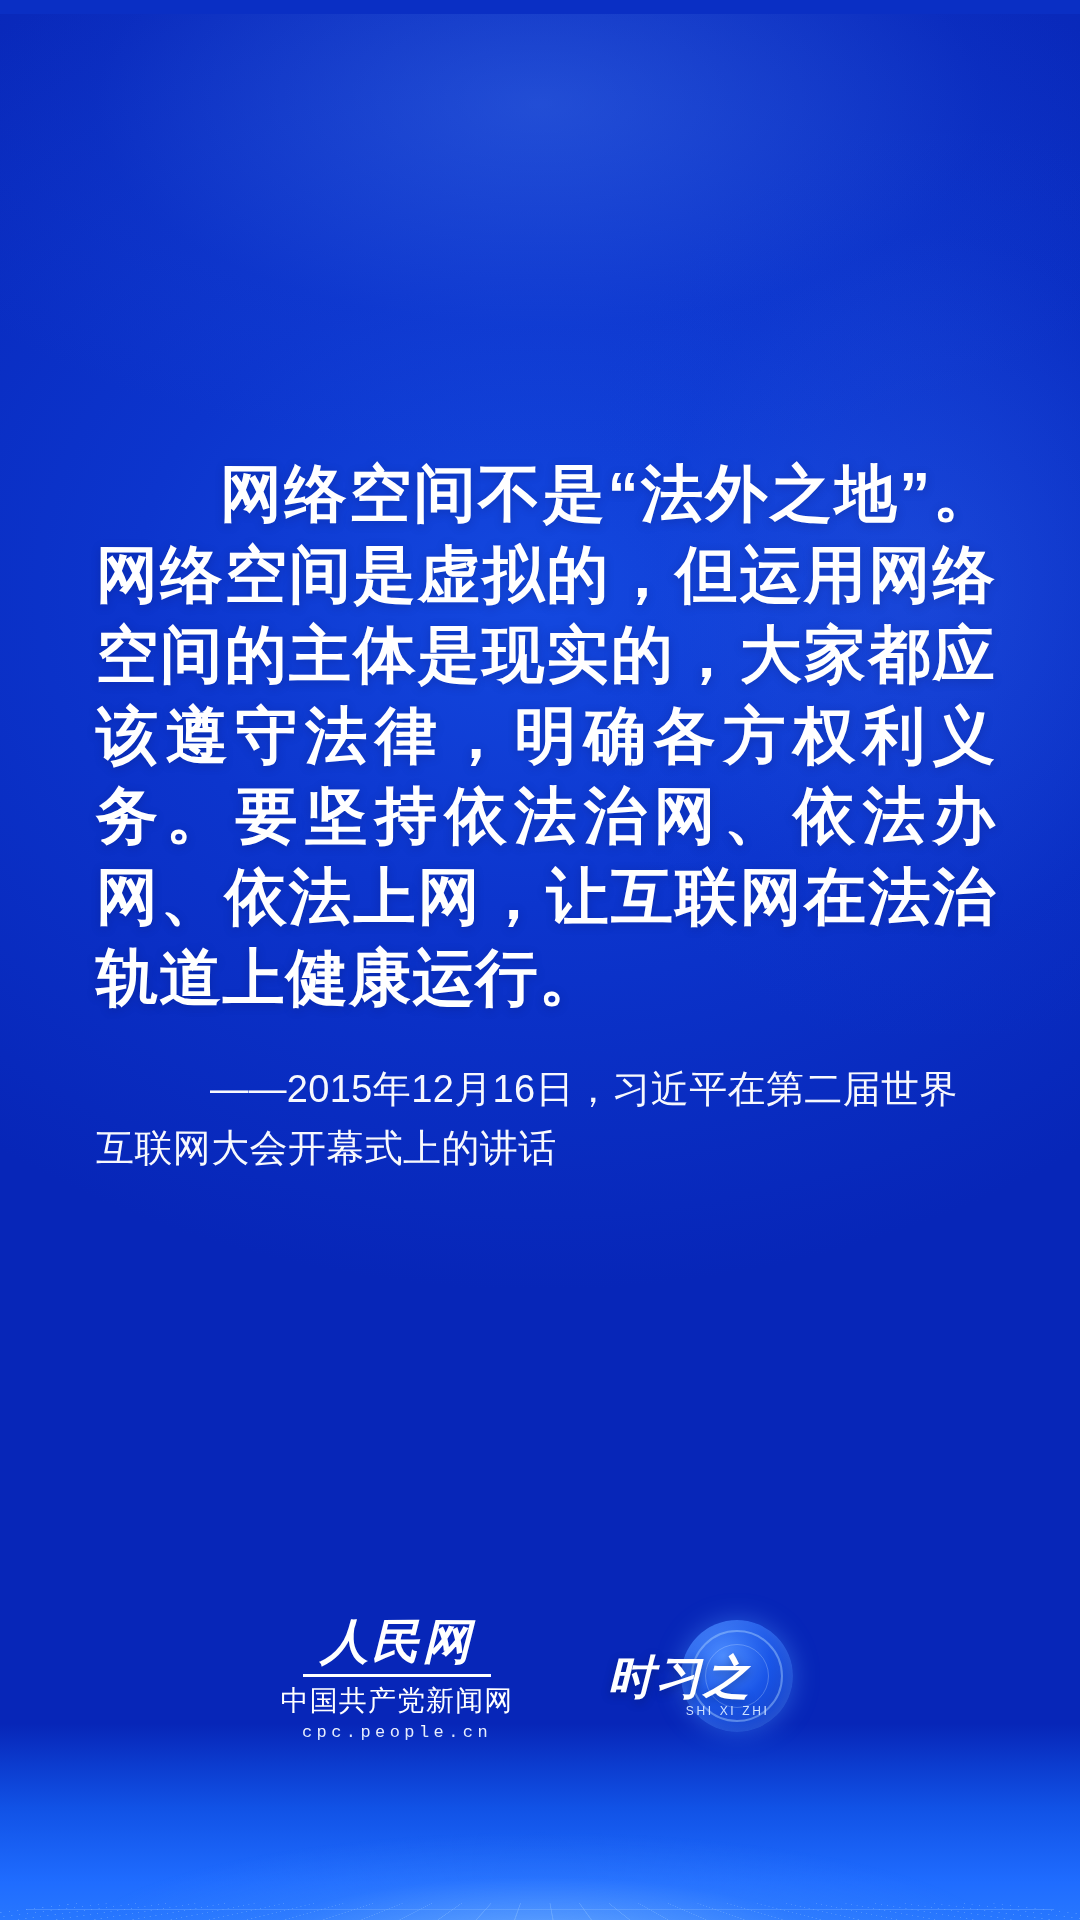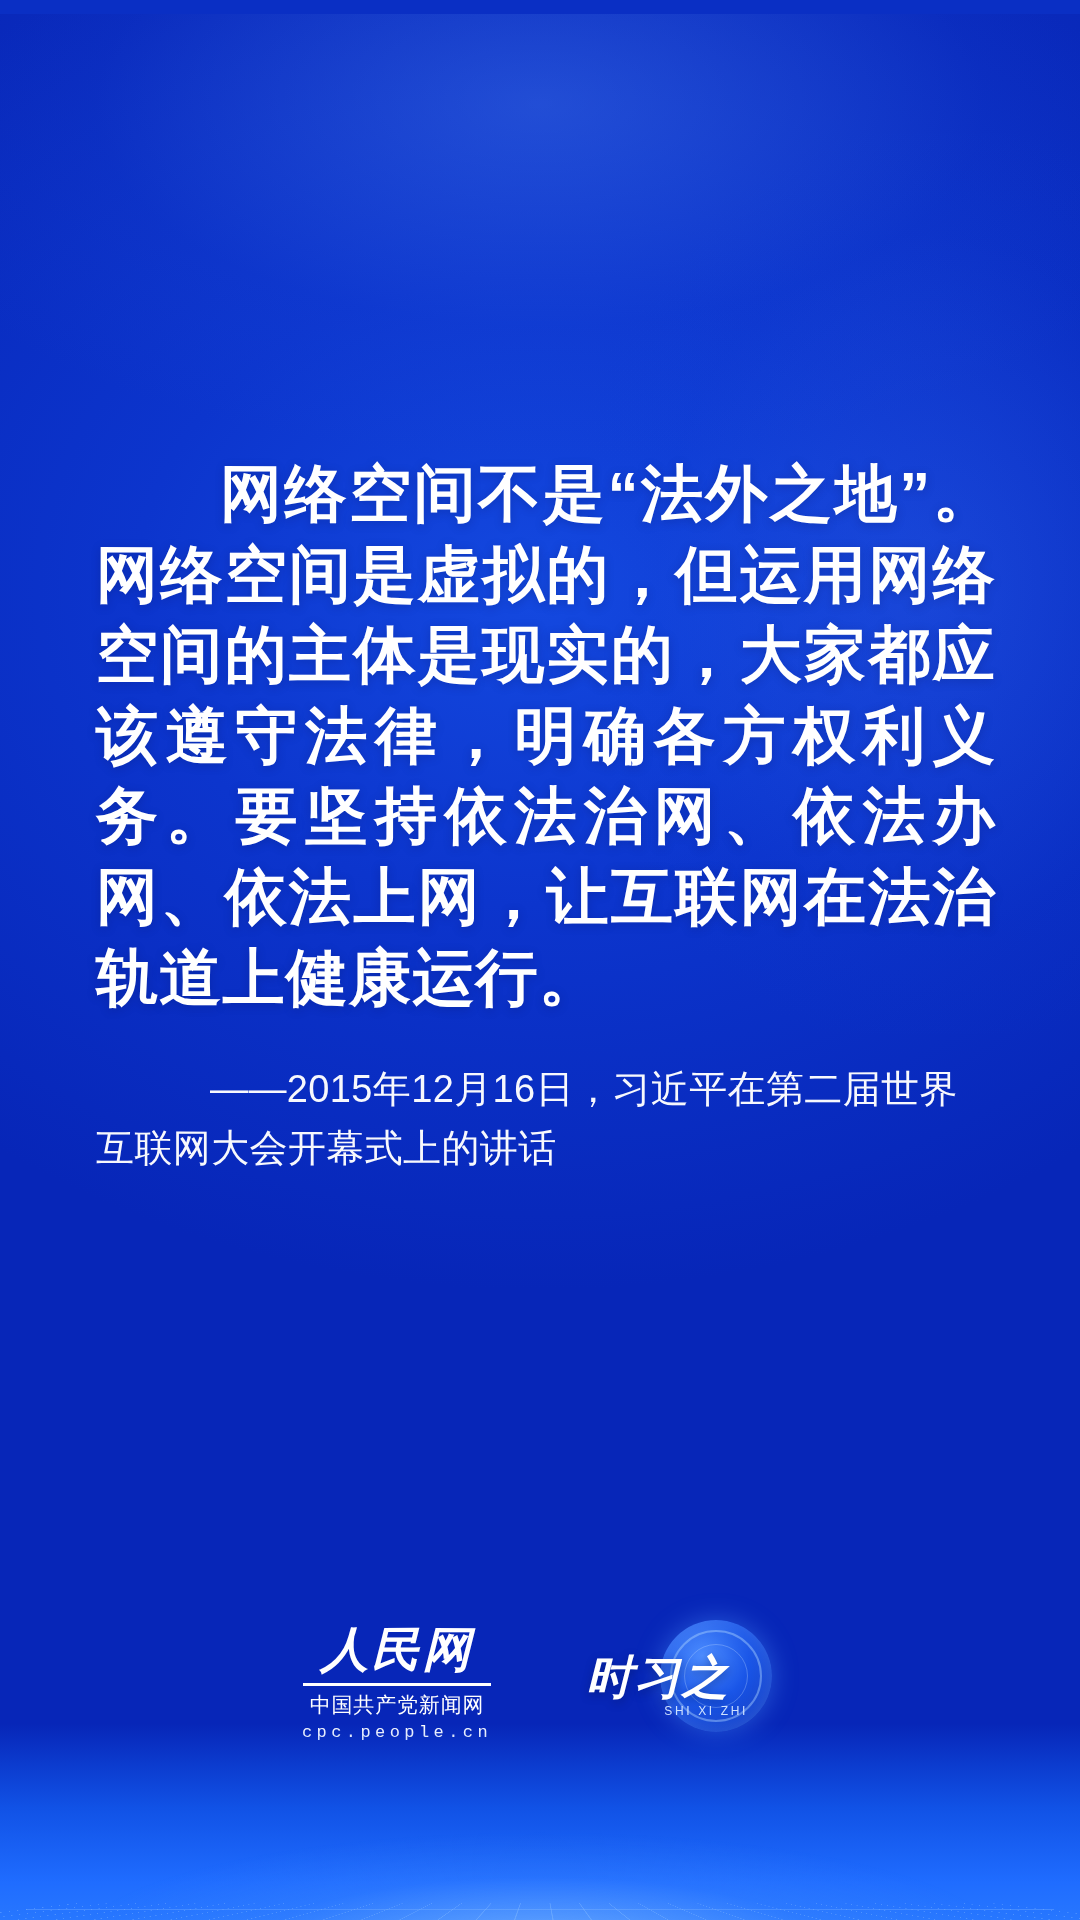--- a/index.html
+++ b/index.html
@@ -106,21 +106,21 @@
     letter-spacing: 0.06em;
     line-height: 1.05;
   }
   .people-logo .pl-rule {
     width: 188px;
     height: 3px;
     background: #ffffff;
     margin: 7px 0 6px 0;
   }
   .people-logo .pl-sub {
-    font-size: 21px;
+    font-size: 28px;
     letter-spacing: 0.04em;
     line-height: 1.25;
   }
   .people-logo .pl-url {
     font-family: "Liberation Mono", monospace;
     font-size: 17px;
     letter-spacing: 0.26em;
     margin-top: 5px;
   }
 

